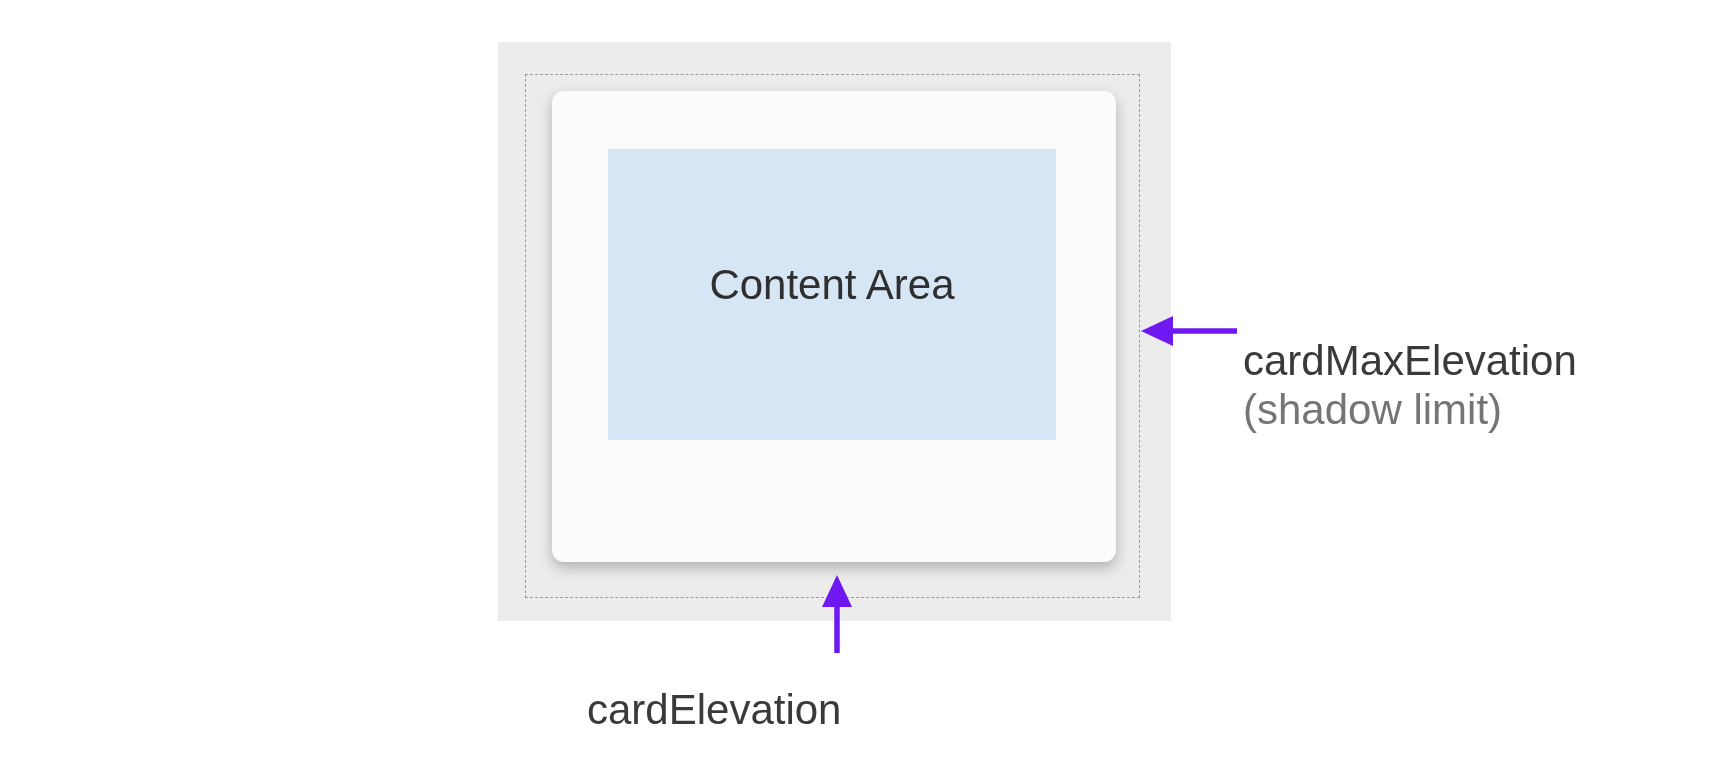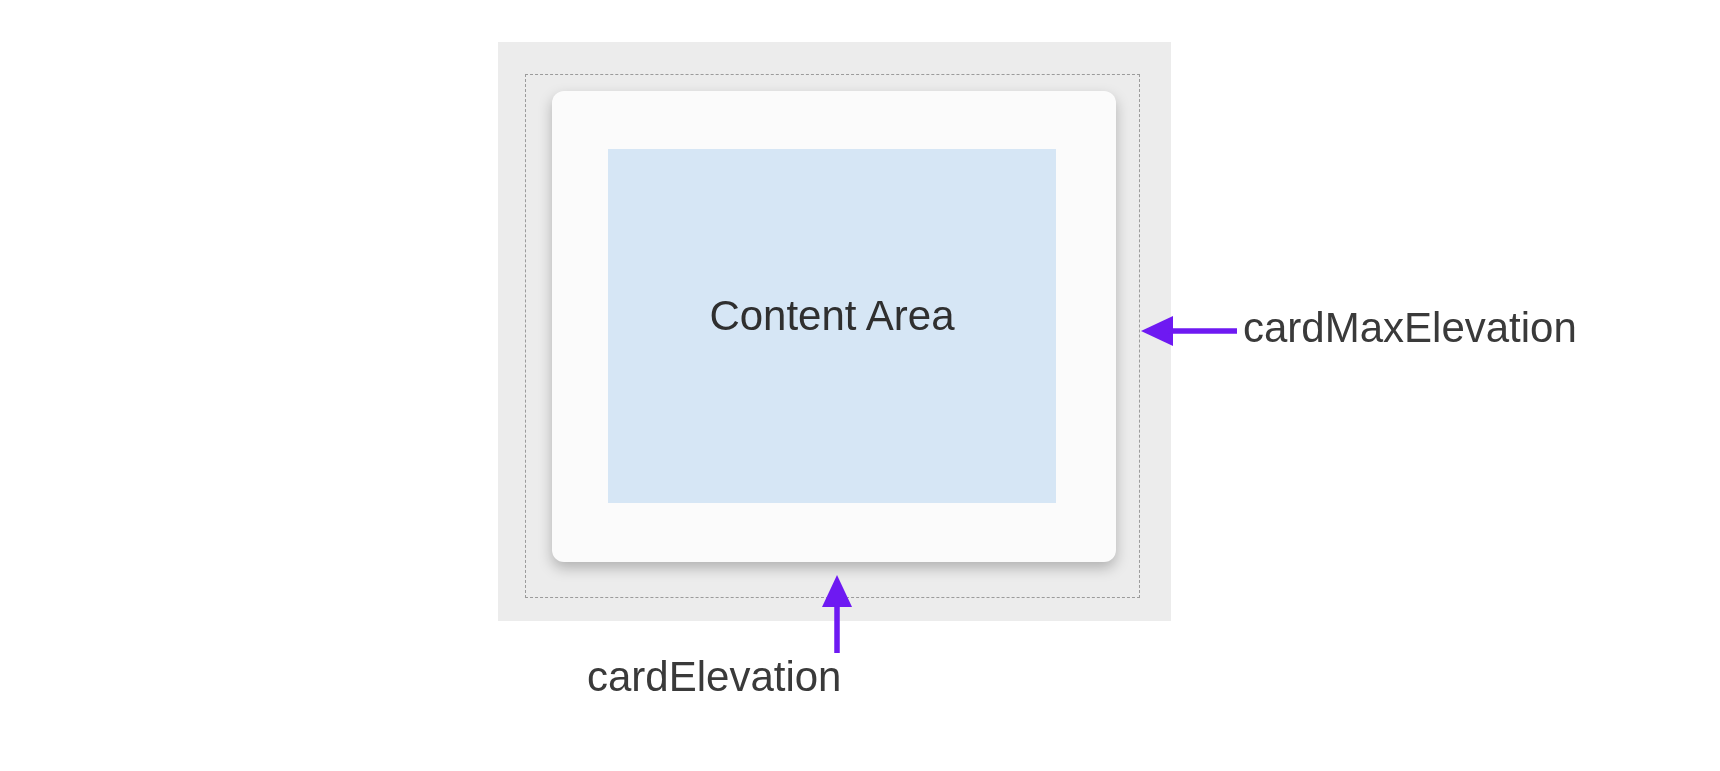--- a/index.html
+++ b/index.html
@@ -47,21 +47,21 @@
     background: var(--card-bg, #fbfbfb);
     border-radius: 12px;
     box-shadow: 0 6px 14px rgba(0, 0, 0, 0.25);
   }
   
   .content {
     position: absolute;
     left: 56px;
     top: 58px;
     width: 448px;
-    height: 354px;
+    height: 291px;
     background: var(--content-bg, #d6e6f5);
     display: flex;
     align-items: center;
     justify-content: center;
     padding-bottom: 20px;
     box-sizing: border-box;
   }
   .content-label {
     font-size: 42px;
     color: var(--content-text, #2f2f2f);
@@ -85,20 +85,21 @@
   }
   .arrow-up {
     left: 820px;
     top: 572px;
   }
   
   .annotation {
     position: absolute;
     line-height: 49px;
     white-space: nowrap;
+    margin-top: 33px;
   }
   .ann-title {
     font-size: 42px;
     color: var(--label-dark, #3a3a3a);
   }
   .ann-sub {
     font-size: 42px;
     color: var(--label-muted, #757575);
   }
   .annotation-right {
@@ -127,20 +128,21 @@
     </div>
   </div>
 
   <svg class="arrow arrow-left" width="102" height="36" viewBox="0 0 102 36">
     <polygon points="3,18 35,3 35,33"></polygon>
     <line x1="30" y1="18" x2="99" y2="18"></line>
   </svg>
 
   <div class="annotation annotation-right">
     <div class="ann-title">cardMaxElevation</div>
+    <div class="ann-sub">(shadow limit)</div>
   </div>
 
   <svg class="arrow arrow-up" width="34" height="84" viewBox="0 0 34 84">
     <polygon points="17,3 2,35 32,35"></polygon>
     <line x1="17" y1="30" x2="17" y2="81"></line>
   </svg>
 
   <div class="annotation annotation-bottom">
     <div class="ann-title">cardElevation</div>
   </div>

